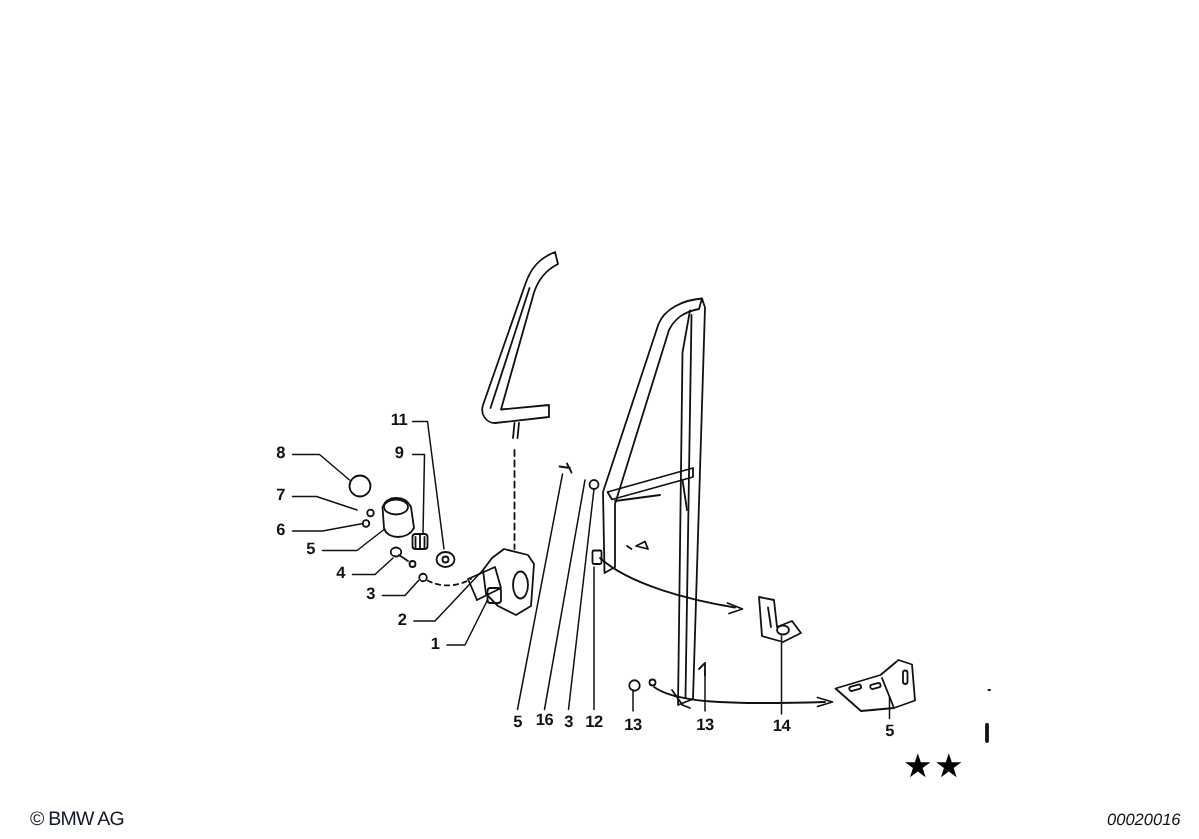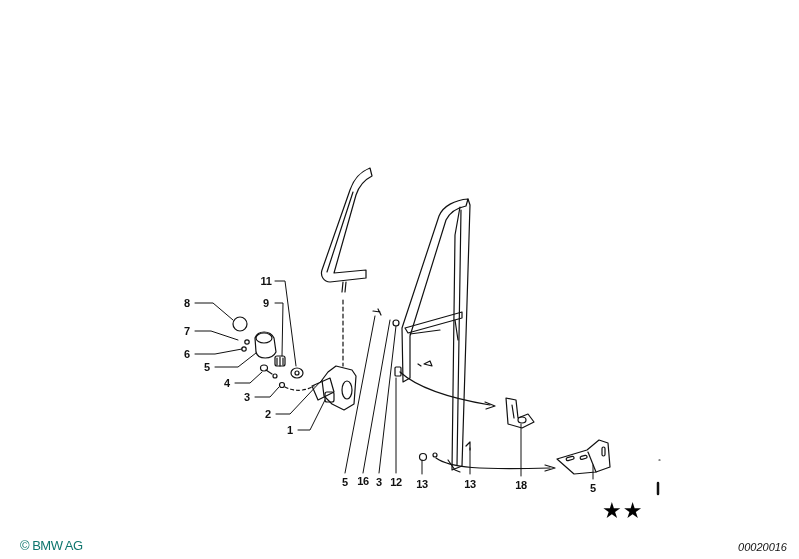--- a/index.html
+++ b/index.html
@@ -1,21 +1,21 @@
 <!DOCTYPE html>
 <html><head>
 <meta charset="utf-8">
 <style>
   html, body { margin:0; padding:0; background:#ffffff; }
   body { width:799px; height:559px; position:relative; overflow:hidden;
          font-family:"Liberation Sans", sans-serif; color:#111; }
   #diagram { position:absolute; left:0; top:0; width:799px; height:559px; }
   .callout { position:absolute; font-size:11px; font-weight:bold; line-height:11px;
              color:#111; transform:translate(-50%,-50%); white-space:nowrap; letter-spacing:-0.3px; }
-  .footer-left { position:absolute; left:20px; top:538px; font-size:13px; color:#0f766e;
+  .footer-left { position:absolute; left:20px; top:538px; font-size:13px; color:#0f172a;
                  font-family:"Liberation Sans", sans-serif; letter-spacing:-0.5px; }
   .footer-right { position:absolute; right:12px; top:541px; font-size:11px; color:#111;font-style:italic; }
   .stars { position:absolute; left:602px; top:500px; font-size:22px; line-height:22px; color:#000; letter-spacing:1px; }
 </style>
 </head>
 <body>
 
 <svg id="diagram" viewBox="0 0 799 559" xmlns="http://www.w3.org/2000/svg">
   <g fill="none" stroke="#111" stroke-width="1.2" stroke-linejoin="round" stroke-linecap="round">
 
@@ -121,21 +121,21 @@
   <span class="callout" style="left:268px;top:414px">2</span>
   <span class="callout" style="left:247px;top:397px">3</span>
   <span class="callout" style="left:227px;top:383px">4</span>
   <span class="callout" style="left:207px;top:367px">5</span>
   <span class="callout" style="left:187px;top:354px">6</span>
   <span class="callout" style="left:187px;top:331px">7</span>
   <span class="callout" style="left:187px;top:303px">8</span>
   <span class="callout" style="left:266px;top:303px">9</span>
   <span class="callout" style="left:266px;top:281px">11</span>
   <span class="callout" style="left:593px;top:488px">5</span>
-  <span class="callout" style="left:521px;top:485px">18</span>
+  <span class="callout" style="left:521px;top:485px">14</span>
   <span class="callout" style="left:470px;top:484px">13</span>
   <span class="callout" style="left:422px;top:484px">13</span>
   <span class="callout" style="left:396px;top:482px">12</span>
   <span class="callout" style="left:363px;top:481px">16</span>
   <span class="callout" style="left:345px;top:482px">5</span>
   <span class="callout" style="left:379px;top:482px">3</span>
 </div>
 
 <div class="stars">★★</div>
 <div class="footer-left">© BMW AG</div>

